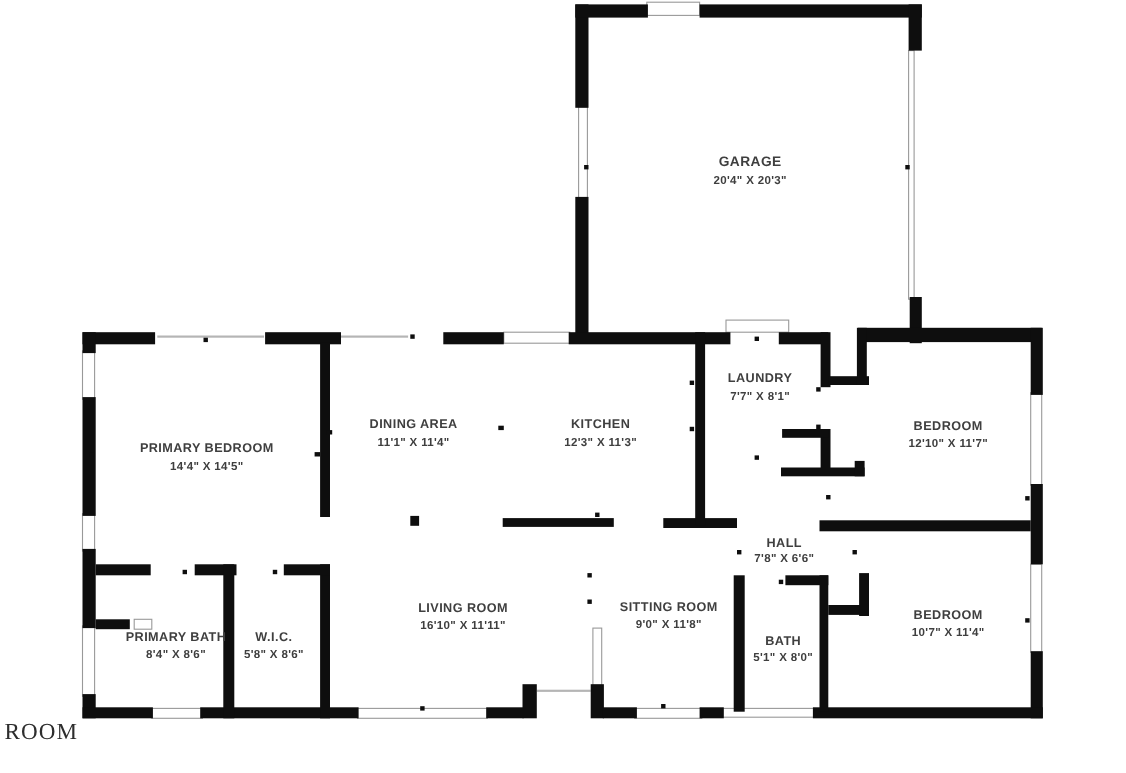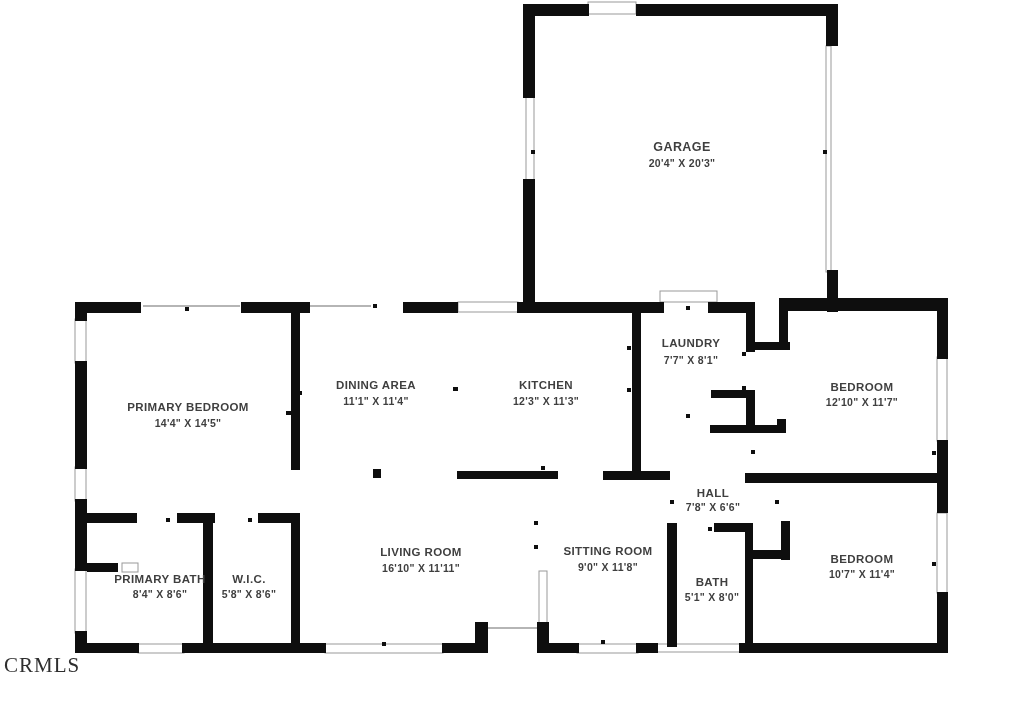--- a/index.html
+++ b/index.html
@@ -190,14 +190,14 @@
         <text class="rn" x="160" y="583">PRIMARY BATH</text>
         <text class="rd" x="160" y="598">8'4" X 8'6"</text>
       </g>
       <g>
         <text class="rn" x="249" y="583">W.I.C.</text>
         <text class="rd" x="249" y="598">5'8" X 8'6"</text>
       </g>
     </g>
   </svg>
 
-  <div class="wm">CRMLS</div>
+  <div class="wm">ROOM</div>
 </div>
 
 </body></html>

